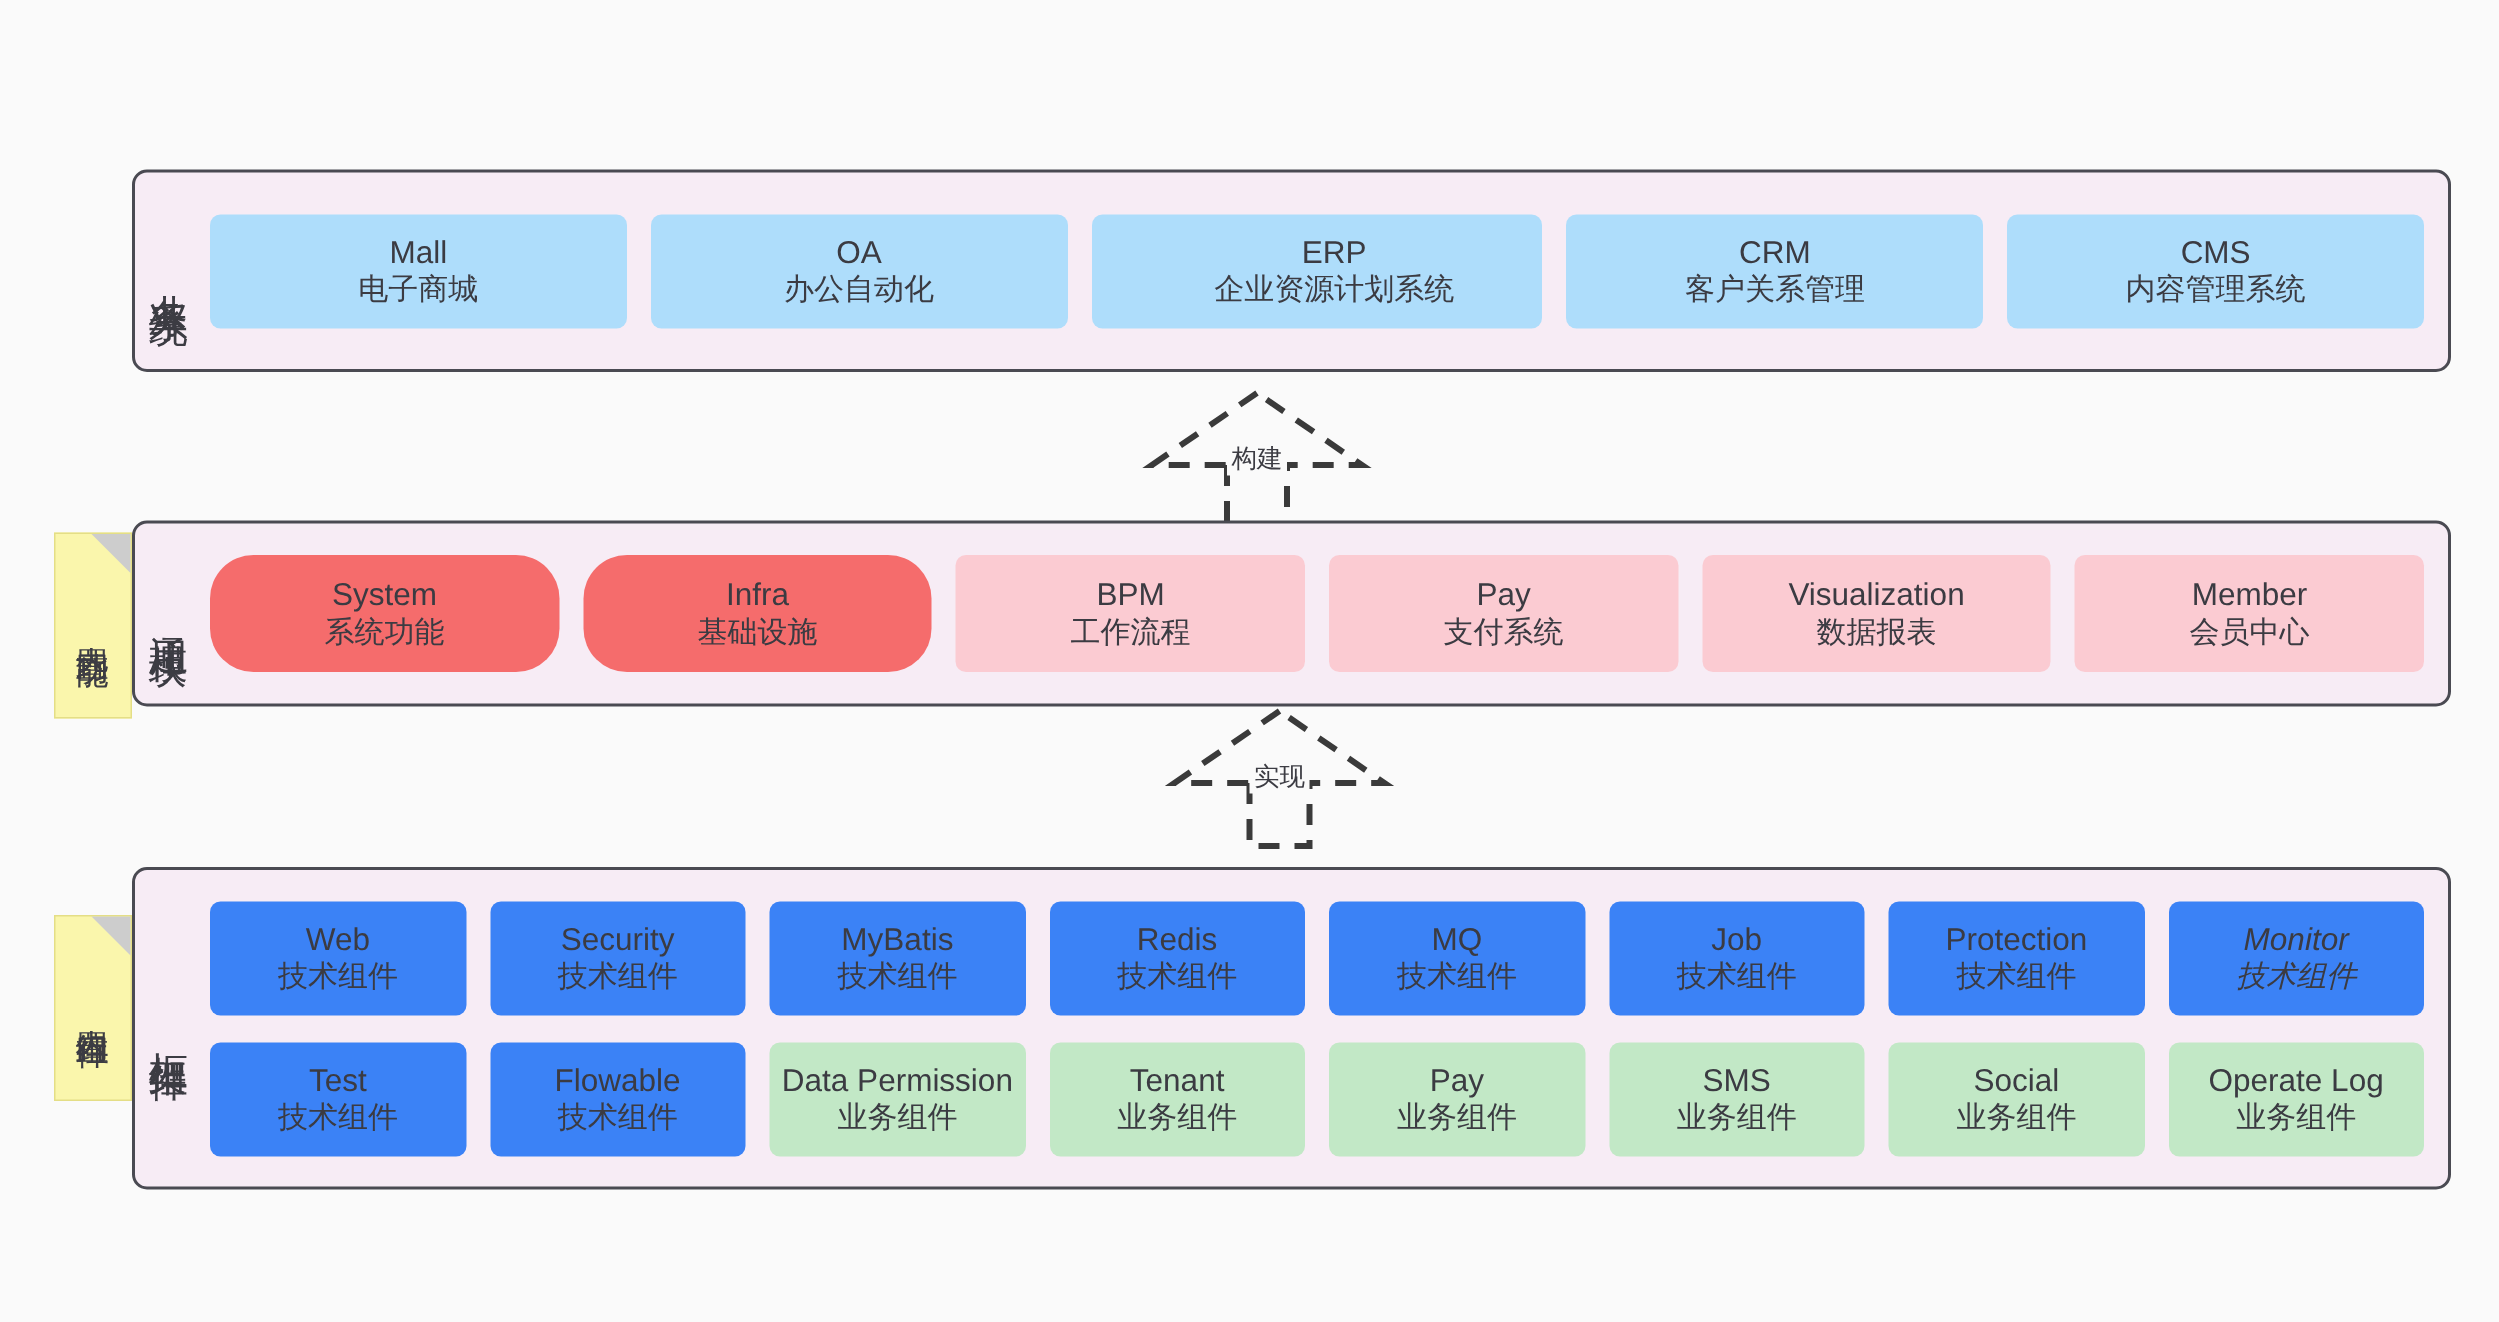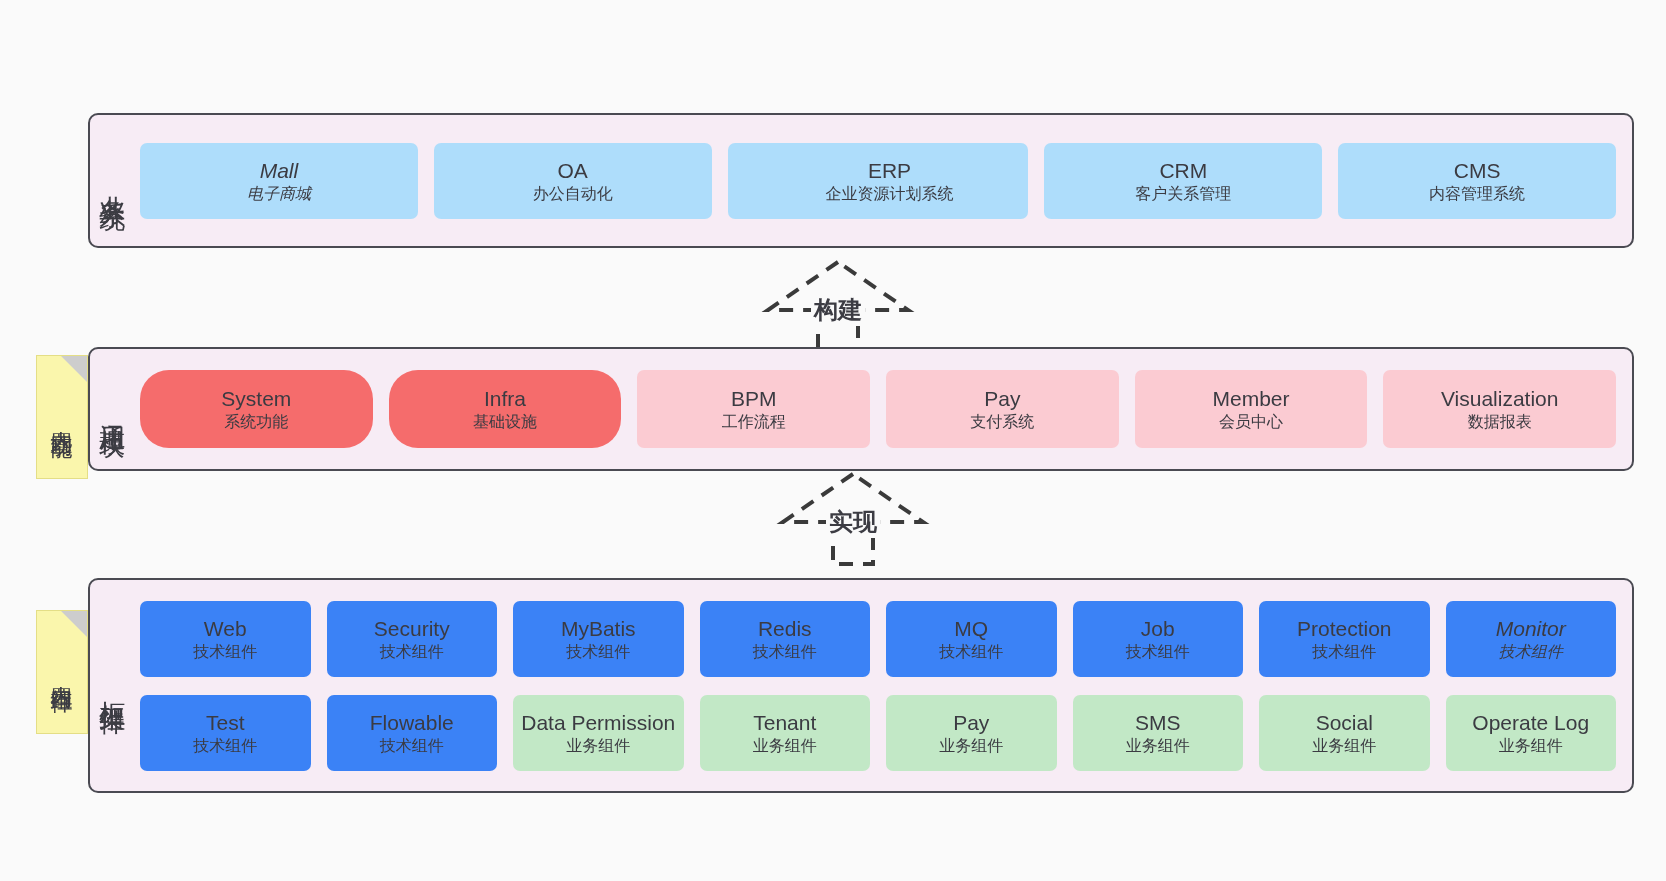--- a/index.html
+++ b/index.html
@@ -66,21 +66,21 @@
     flex-direction: column;
     align-items: center;
     justify-content: center;
     text-align: center;
     color: #3B3B42;
     line-height: 1.22;
     padding: 4px 6px;
     user-select: none;
   }
   .card .en { font-size: 21px; }
-  .card .cn { font-size: 16px; }
+  .card .cn { font-size: 20px; }
 
   .c-blue       { background: #AEDDFB; }
   .c-red        { background: #F56C6C; border-radius: 29px; }
   .c-pink       { background: #FBCBD2; }
   .c-green      { background: #3b82f6; }
   .c-lightgreen { background: #C2E8C6; }
 
   
   .note {
     position: absolute;
@@ -112,37 +112,36 @@
     height: 100px;
   }
   .arrow svg { display: block; overflow: visible; }
   .arrow-label {
     position: absolute;
     left: 50%;
     transform: translateX(-50%);
     top: 38px;
     background: #FAFAFA;
     padding: 0 3px;
-    font-size: 24px;
+    font-size: 17px;
     color: #3C3C43;
     white-space: nowrap;
     user-select: none;
-    font-weight: bold;
   }
 </style>
 </head>
 <body>
 
 <div id="stage">
 
   <div class="layer" id="layer-business" style="left:88px; top:113px; width:1546px; height:135px;">
     <div class="layer-title">业务系统</div>
     <div class="layer-body">
       <div class="row" id="row-business">
-          <div class="card c-blue" style="height: 76px; font-style: italic;">
+          <div class="card c-blue" style="height: 76px;">
             <span class="en">Mall</span>
             <span class="cn">电子商城</span>
           </div>
           <div class="card c-blue" style="height: 76px;">
             <span class="en">OA</span>
             <span class="cn">办公自动化</span>
           </div>
           <div class="card c-blue" style="height: 76px; padding-left: 29px;">
             <span class="en">ERP</span>
             <span class="cn">企业资源计划系统</span>
@@ -186,26 +185,26 @@
           </div>
           <div class="card c-pink" style="height: 78px;">
             <span class="en">BPM</span>
             <span class="cn">工作流程</span>
           </div>
           <div class="card c-pink" style="height: 78px;">
             <span class="en">Pay</span>
             <span class="cn">支付系统</span>
           </div>
           <div class="card c-pink" style="height: 78px;">
+            <span class="en">Visualization</span>
+            <span class="cn">数据报表</span>
+          </div>
+          <div class="card c-pink" style="height: 78px;">
             <span class="en">Member</span>
             <span class="cn">会员中心</span>
-          </div>
-          <div class="card c-pink" style="height: 78px;">
-            <span class="en">Visualization</span>
-            <span class="cn">数据报表</span>
           </div>
         </div>
     </div>
   </div>
 
   <div class="arrow" id="arrow-implement" style="left:763px; top:468px;">
     <svg width="180" height="100" viewBox="0 0 180 100">
       <path d="M90 6 L20 54 L160 54 Z" fill="none" stroke="#3A3A3A" stroke-width="4" stroke-dasharray="14 10" stroke-linecap="butt"></path>
       <path d="M70 54 L70 96 L110 96 L110 54" fill="none" stroke="#3A3A3A" stroke-width="4" stroke-dasharray="14 10" stroke-linecap="butt"></path>
     </svg>

